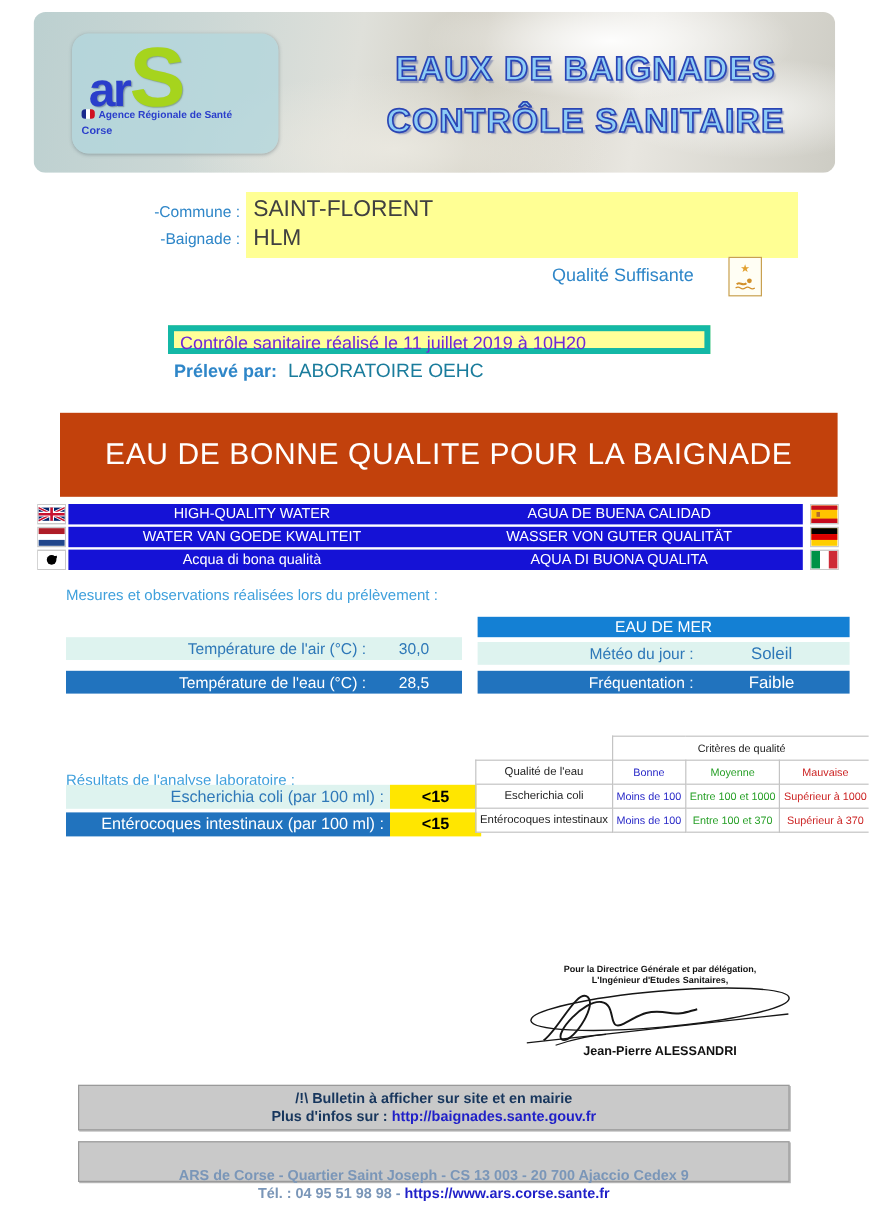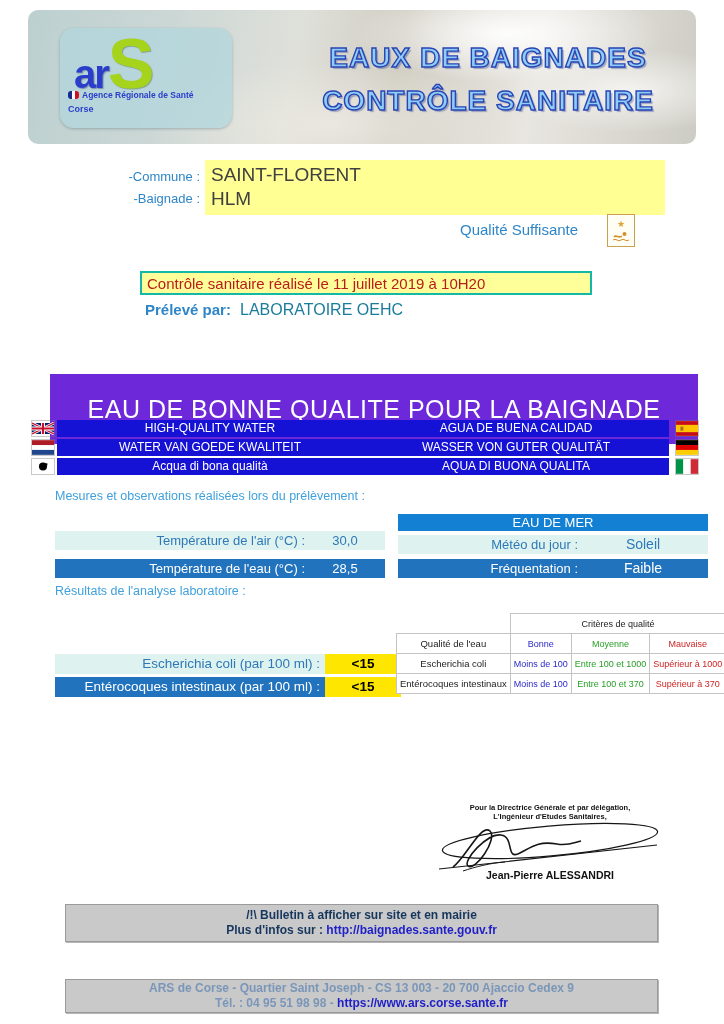--- a/index.html
+++ b/index.html
@@ -42,27 +42,27 @@
   .id-yellow { position:absolute; left:205px; top:160px; width:460px; height:55px; background:#ffff94; padding:3px 6px; }
   .id-val { font-size:19px; color:#404040; line-height:24px; white-space:nowrap; }
   .class-label { position:absolute; left:122px; top:221px; font-size:15px; color:#2e86c8; }
   .class-value { position:absolute; left:460px; top:221px; font-size:15px; color:#2e86c8; }
   .class-icon { position:absolute; left:607px; top:214px; width:28px; height:33px; background:#fffef4;
     border:1px solid #c8a050; display:flex; flex-direction:column; align-items:center; justify-content:center; gap:1px; }
   .class-icon .star { color:#e2a02e; font-size:9px; line-height:9px; }
 
   
   .control-box { position:absolute; left:140px; top:271px; width:452px; height:24px; background:#ffff99;
-    border:2px solid #14b8a6; font-size:15px; color:#b91c1c; line-height:22px; padding-left:5px; white-space:nowrap; }
+    border:5px solid #14b8a6; font-size:15px; color:#6d28d9; line-height:22px; padding-left:5px; white-space:nowrap; }
   .preleve-label { position:absolute; left:145px; top:301px; font-size:15px; font-weight:bold; color:#2e86c8; }
   .preleve-value { position:absolute; left:240px; top:301px; font-size:16px; color:#1a7c9c; }
 
   
-  .banner { position:absolute; left:50px; top:344px; width:648px; height:70px; background:#6d28d9;
-    display:flex; align-items:center; justify-content:center;margin-top:30px; }
+  .banner { position:absolute; left:50px; top:344px; width:648px; height:70px; background:#c2410c;
+    display:flex; align-items:center; justify-content:center; }
   .banner span { color:#fff; font-size:25px; letter-spacing:0.5px; white-space:nowrap; }
 
   .trans-row { position:absolute; left:0; width:724px; height:34px; }
   .trans-bar { position:absolute; left:57px; width:612px; height:17px; background:#1512d6; display:flex; }
   .trans-cell { width:50%; color:#fff; font-size:12px; line-height:17px; text-align:center; white-space:nowrap; }
   .flag { position:absolute; width:22px; height:15px; top:1px; box-shadow:0 0 0 1px rgba(120,120,120,0.4); }
   .flag svg { display:block; width:100%; height:100%; }
   .flag-left { left:32px; } .flag-right { left:676px; }
 
   
@@ -90,21 +90,21 @@
   
   .sig-block { position:absolute; left:428px; top:803px; width:244px; text-align:center; }
   .sig-small { font-size:7.5px; font-weight:bold; color:#111; line-height:9px; white-space:nowrap; }
   .sig-svg { margin-top:-4px; }
   .sig-name { font-size:10.5px; font-weight:bold; color:#111; margin-top:-10px; white-space:nowrap; }
 
   
   .foot-box { position:absolute; left:65px; width:593px; background:#c9c9c9;
     border:1px solid #9a9a9a; box-shadow:1px 1px 0 #b5b5b5; text-align:center; }
   .foot-1 { top:904px; height:38px; padding-top:3px; }
-  .foot-2 { top:951px; height:34px; padding-top:1px;margin-top:28px; }
+  .foot-2 { top:951px; height:34px; padding-top:20px; }
   .foot-navy { font-size:12px; font-weight:bold; color:#17365d; line-height:15px; }
   .foot-steel { font-size:12px; font-weight:bold; color:#7a96b8; line-height:15px; }
   .foot-link { color:#1f1fc8; font-weight:bold; text-decoration:none; }
 </style>
 </head>
 <body>
 
 <div class="page">
 
   <div class="header">
@@ -224,21 +224,21 @@
   <div class="sea-header">EAU DE MER</div>
   <div class="row-band band-mint" style="left:398px;top:535px;width:310px;">
     <div class="band-label" style="width:180px;">Météo du jour :</div>
     <div class="band-value" style="width:130px;font-size:14px;">Soleil</div>
   </div>
   <div class="row-band band-blue" style="left:398px;top:559px;width:310px;">
     <div class="band-label" style="width:180px;">Fréquentation :</div>
     <div class="band-value" style="width:130px;font-size:14px;">Faible</div>
   </div>
 
-  <div class="sec-title" style="left:55px;top:584px;">Résultats de l'analyse laboratoire :</div>
+  <div class="sec-title" style="left:55px;top:643px;">Résultats de l'analyse laboratoire :</div>
 
   <div class="res-row" style="top:654px;">
     <div class="res-label band-mint" style="color:#2e78b8;">Escherichia coli (par 100 ml) :</div>
     <div class="res-value">&lt;15</div>
   </div>
   <div class="res-row" style="top:677px;">
     <div class="res-label band-blue">Entérocoques intestinaux (par 100 ml) :</div>
     <div class="res-value">&lt;15</div>
   </div>
 

